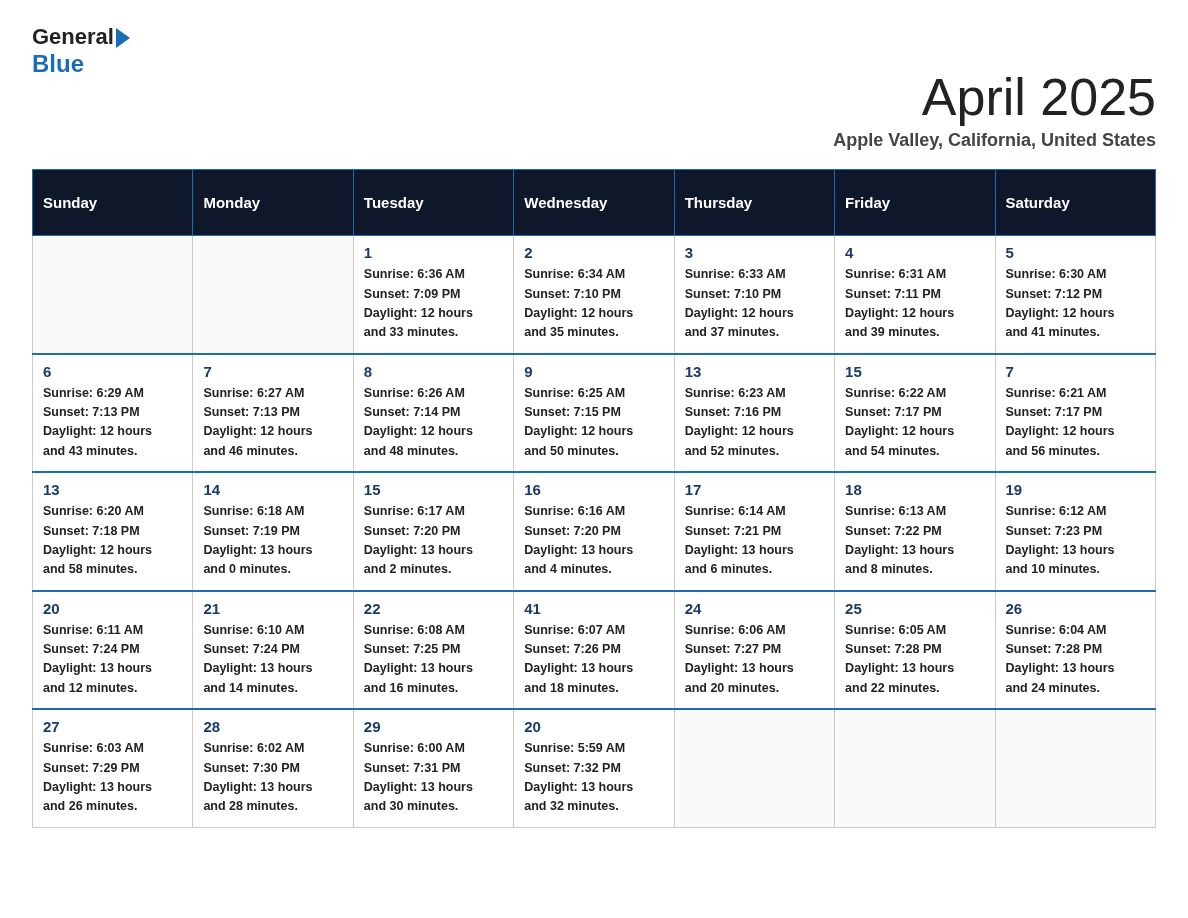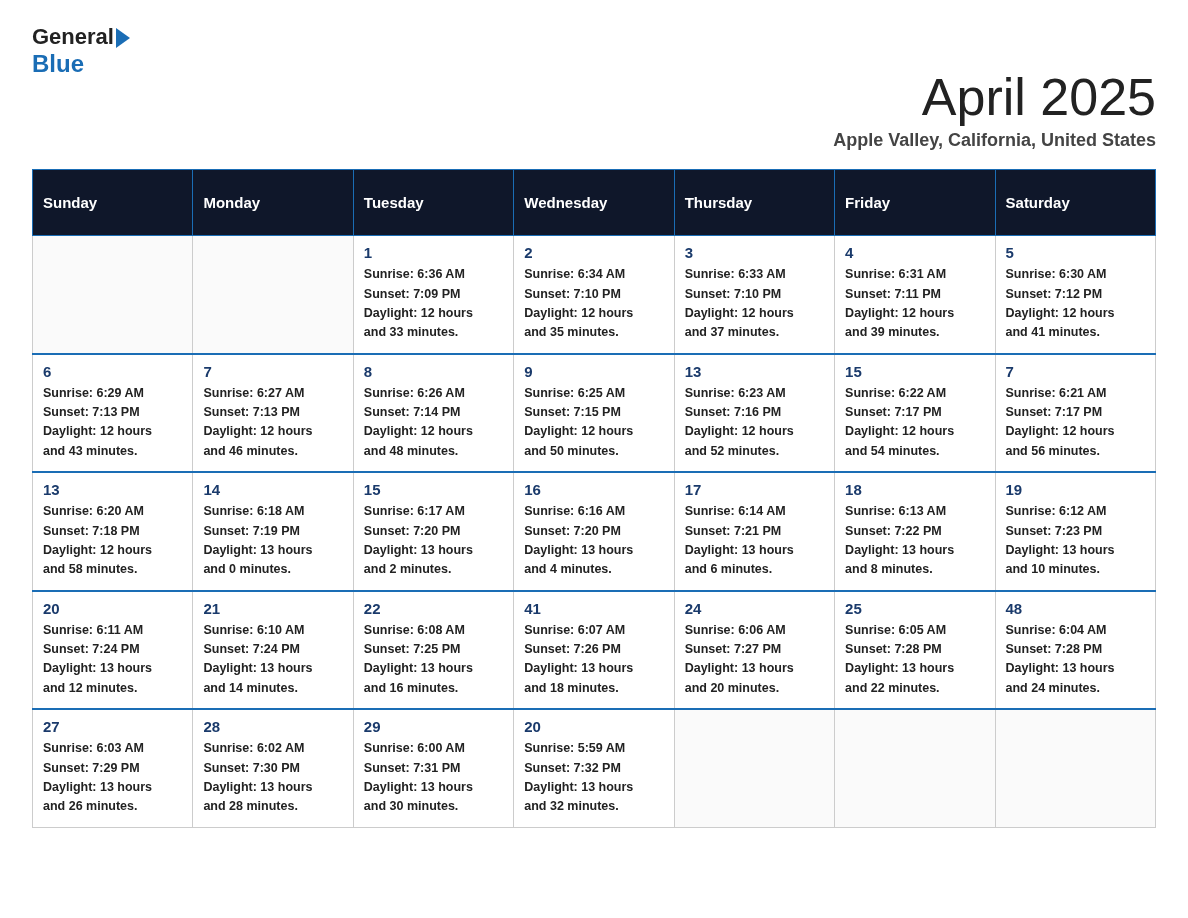--- a/index.html
+++ b/index.html
@@ -237,21 +237,21 @@
         </td>
         <td>
           <div class="day-number">24</div>
           <div class="day-info">Sunrise: 6:06 AM<br>Sunset: 7:27 PM<br>Daylight: 13 hours<br>and 20 minutes.</div>
         </td>
         <td>
           <div class="day-number">25</div>
           <div class="day-info">Sunrise: 6:05 AM<br>Sunset: 7:28 PM<br>Daylight: 13 hours<br>and 22 minutes.</div>
         </td>
         <td>
-          <div class="day-number">48</div>
+          <div class="day-number">26</div>
           <div class="day-info">Sunrise: 6:04 AM<br>Sunset: 7:28 PM<br>Daylight: 13 hours<br>and 24 minutes.</div>
         </td>
       </tr>
       <tr class="row-divider">
         <td>
           <div class="day-number">27</div>
           <div class="day-info">Sunrise: 6:03 AM<br>Sunset: 7:29 PM<br>Daylight: 13 hours<br>and 26 minutes.</div>
         </td>
         <td>
           <div class="day-number">28</div>

